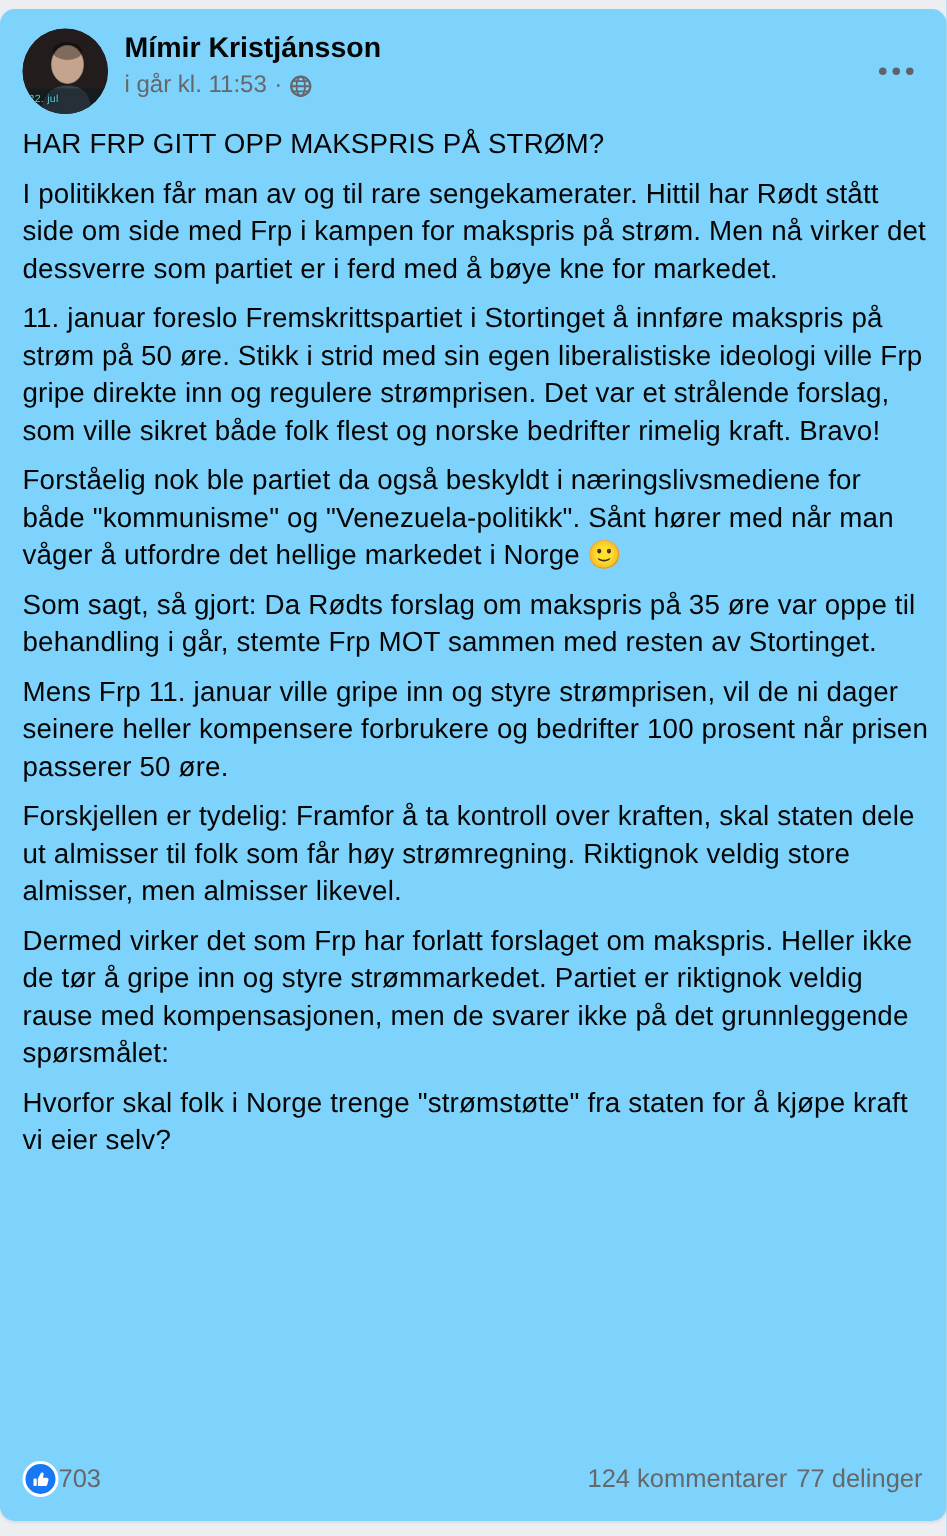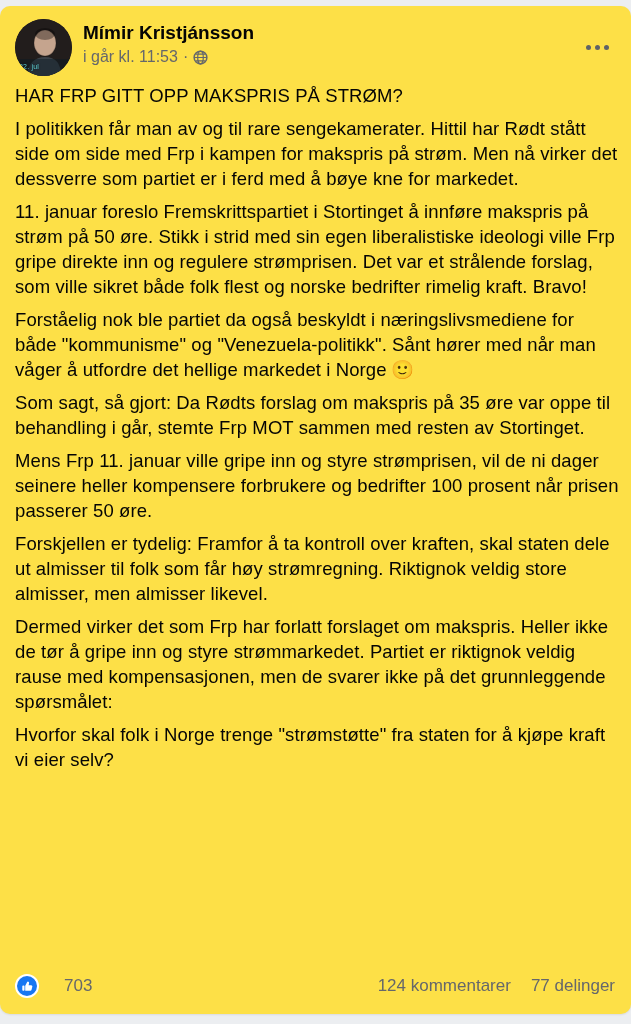--- a/index.html
+++ b/index.html
@@ -4,21 +4,21 @@
 <title>Facebook post</title>
 <style>
   * { box-sizing: border-box; margin: 0; padding: 0; }
   html,body { width: 631px; }
   body {
     background: #eceef1;
     font-family: "Liberation Sans", "DejaVu Sans", sans-serif;
     -webkit-font-smoothing: antialiased;
   }
   .card {
-    background: #fde047;
+    background: #7dd3fc;
     width: 631px;
     min-height: 1008px;
     margin: 6px 0 10px;
     border-radius: 10px;
     display: flex;
     flex-direction: column;
     box-shadow: 0 1px 2px rgba(0,0,0,.08);
   }
   
   .post-header {
@@ -94,32 +94,32 @@
     display: flex;
     align-items: center;
     justify-content: space-between;
     padding: 8px 16px 16px 15px;
     font-size: 17px;
     color: #65676b;
   }
   .reactions {
     display: flex;
     align-items: center;
-    gap: 25px;
+    gap: 0;
     cursor: pointer;
   }
   .like-badge {
     width: 24px; height: 24px;
     border-radius: 50%;
     display: flex;
     align-items: center;
     justify-content: center;
     border: 2px solid #fff;
   }
-  .counters { display: flex; gap: 20px; }
+  .counters { display: flex; gap: 6px; }
   .counters span { cursor: pointer; }
 </style>
 </head>
 <body>
 
 <div class="card">
 
   <div class="post-header">
     <div class="avatar">
       <svg width="57" height="57" viewBox="0 0 57 57">

